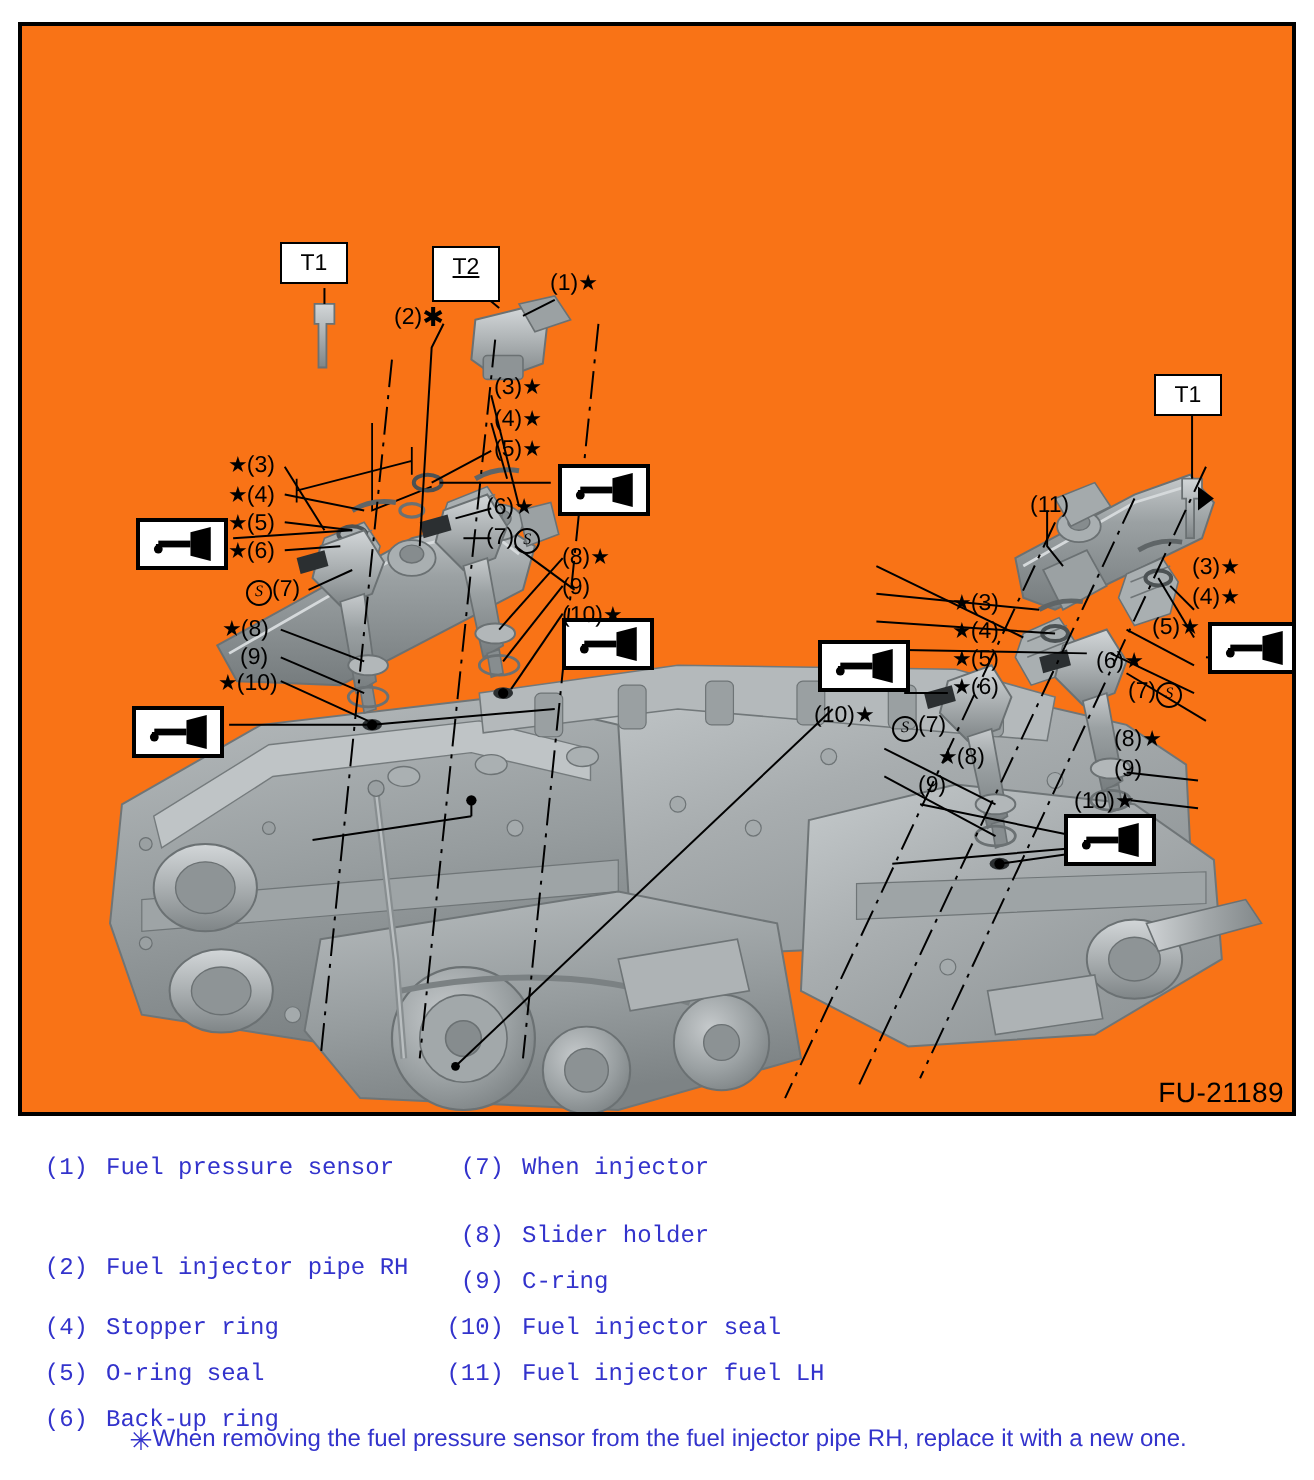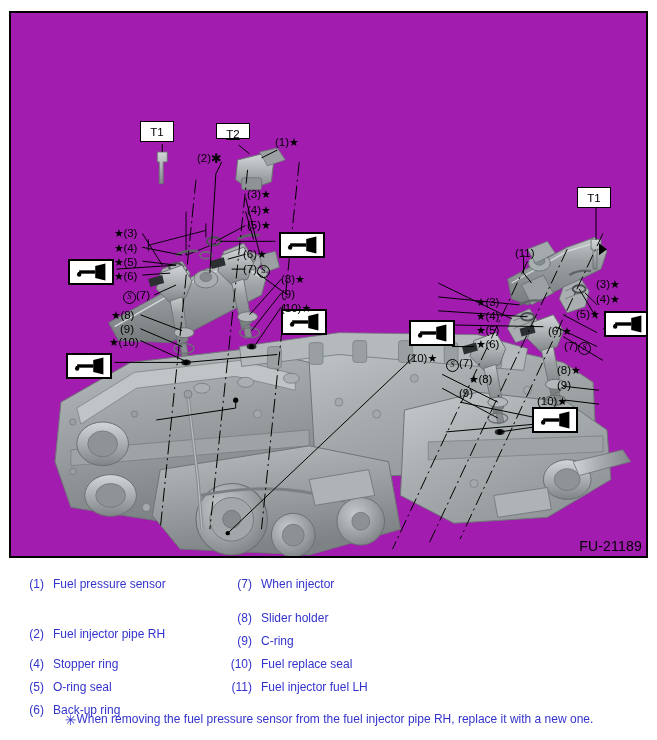--- a/index.html
+++ b/index.html
@@ -3,21 +3,21 @@
 <meta charset="utf-8">
 <style>
   html,body{margin:0;padding:0;}
   body{
     width:657px;height:740px;background:#ffffff;
     font-family:"Liberation Sans","DejaVu Sans",sans-serif;
     overflow:hidden;position:relative;
   }
   #figure-panel{
     position:absolute;left:9px;top:11px;width:639px;height:547px;
-    border:2px solid #000;box-sizing:border-box;background:#a21caf;overflow:hidden;
+    border:2px solid #000;box-sizing:border-box;background:#f97316;overflow:hidden;
   }
   #figure-svg{position:absolute;left:0;top:0;width:100%;height:100%;}
   #figure-id{
     position:absolute;right:4px;bottom:2px;font-size:14px;color:#000;
     letter-spacing:.2px;
   }
   
   .callout{
     position:absolute;font-size:11.5px;color:#000;white-space:nowrap;
     line-height:1;
@@ -35,21 +35,21 @@
     line-height:1;color:#000;
   }
   
   .toolbox{
     position:absolute;border:2px solid #000;background:#fff;box-sizing:border-box;
   }
   .toolbox svg{display:block;width:100%;height:100%;}
   
   #legend{
     position:absolute;left:0;top:566px;width:657px;height:140px;
-    color:#3333cc;font-size:12px;
+    color:#3333cc;font-size:12px;font-family:Liberation Mono, monospace;
   }
   .lrow{position:absolute;white-space:nowrap;}
   .lnum{display:inline-block;width:30px;text-align:right;}
   .lname{display:inline-block;padding-left:9px;}
   #footnote{
     position:absolute;left:14px;top:712px;width:630px;
     color:#3333cc;font-size:12px;white-space:nowrap;text-align:center;
   }
   #footnote .fast{font-size:14px;vertical-align:-2px;}
 </style>
@@ -340,21 +340,21 @@
       <circle cx="242" cy="336" r="2.6"></circle>
       <circle cx="492" cy="422" r="2.6"></circle>
       <circle cx="550" cy="404" r="2.6"></circle>
       <circle cx="226" cy="390" r="2.6"></circle>
       <circle cx="218" cy="524" r="2.2"></circle>
       <polygon points="600,238 592,232 592,244"></polygon>
     </g>
   </svg>
 
   <div class="tbox" style="left:129px;top:108px;width:34px;height:21px;padding-top:5px;">T1</div>
-  <div class="tbox" style="left:205px;top:110px;width:34px;height:16px;padding-top:5px;text-decoration:underline;">T2</div>
+  <div class="tbox" style="left:205px;top:110px;width:34px;height:28px;padding-top:5px;text-decoration:underline;">T2</div>
   <div class="tbox" style="left:566px;top:174px;width:34px;height:21px;padding-top:5px;">T1</div>
 
   <div class="toolbox" style="left:57px;top:246px;width:46px;height:26px;">
     <svg viewBox="0 0 46 26">
         <g fill="#000">
       <rect x="9" y="11" width="19" height="4"></rect>
           <polygon points="28,6 40,3 40,23 28,20"></polygon>
       <circle cx="9" cy="16" r="2.6"></circle>
           <rect x="7.6" y="13" width="2.6" height="4"></rect>
     </g>
@@ -555,21 +555,21 @@
   <div class="lrow" style="left:222px;top:11px;">
     <span class="lnum">(7)</span><span class="lname">When injector</span>
   </div>
   <div class="lrow" style="left:222px;top:45px;">
     <span class="lnum">(8)</span><span class="lname">Slider holder</span>
   </div>
   <div class="lrow" style="left:222px;top:68px;">
     <span class="lnum">(9)</span><span class="lname">C-ring</span>
   </div>
   <div class="lrow" style="left:222px;top:91px;">
-    <span class="lnum">(10)</span><span class="lname">Fuel replace seal</span>
+    <span class="lnum">(10)</span><span class="lname">Fuel injector seal</span>
   </div>
   <div class="lrow" style="left:222px;top:114px;">
     <span class="lnum">(11)</span><span class="lname">Fuel injector fuel LH</span>
   </div>
 </div>
 
 <div id="footnote">
   <span class="fast">✳</span><span>When removing the fuel pressure sensor from the fuel injector pipe RH, replace it with a new one.</span>
 </div>
 

